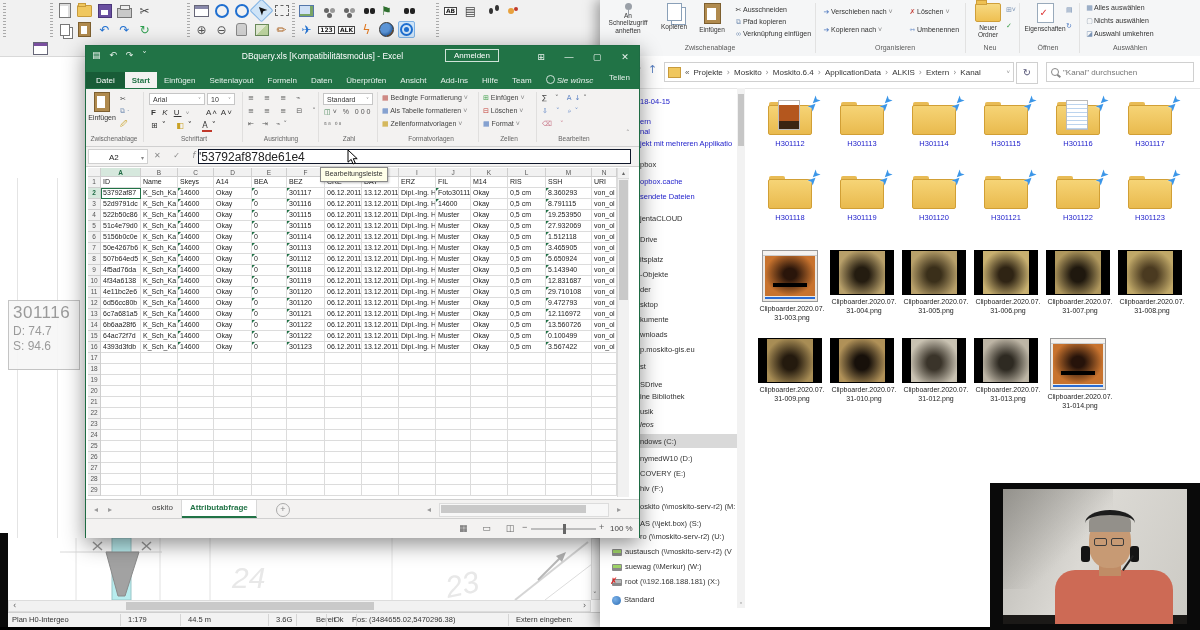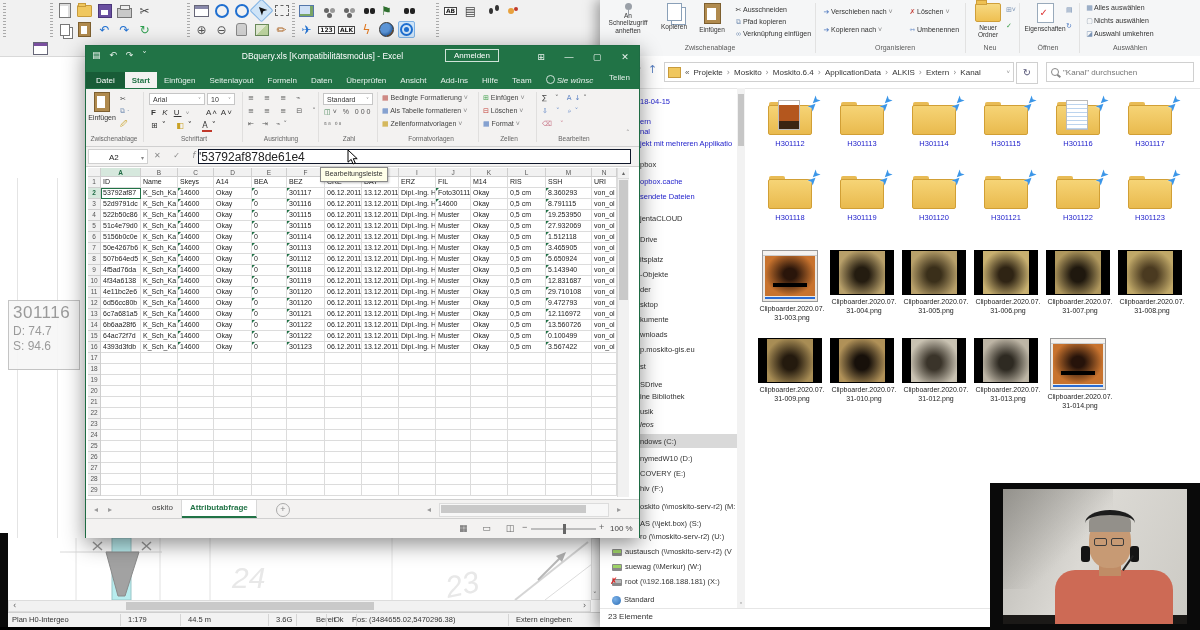--- a/index.html
+++ b/index.html
@@ -681,23 +681,20 @@
           <div class="thumb-win" style="width: 56px; height: 52px;">
             <div class="tb"></div>
             <div class="cont" style="background: radial-gradient(at 50% 45%, rgb(38, 19, 10) 0%, rgb(38, 19, 10) 18%, rgb(200, 115, 46) 70%, rgb(200, 115, 46));"></div>
             <div class="strip"></div>
             <div class="bl"></div>
           </div>
           <div class="tname" style="width: 68px; margin: 3px auto 0px;">Clipboarder.2020.07.31-014.png</div>
         </div>
       </div>
 
-    <div id="exp-status">
-      <span>23 Elemente</span>
-    </div>
   </div>
 
   <div id="excel">
     <div id="xl-title">
       <span class="qat glyph">▤ ↶ ↷ ˅</span>
       <span class="ttl">DBquery.xls [Kompatibilitätsmodus] - Excel</span>
       <span id="xl-signin">Anmelden</span>
       <span class="wbtn glyph" style="right:84px;">⊞</span>
       <span class="wbtn" style="right:56px;">—</span>
       <span class="wbtn" style="right:28px;">▢</span>

